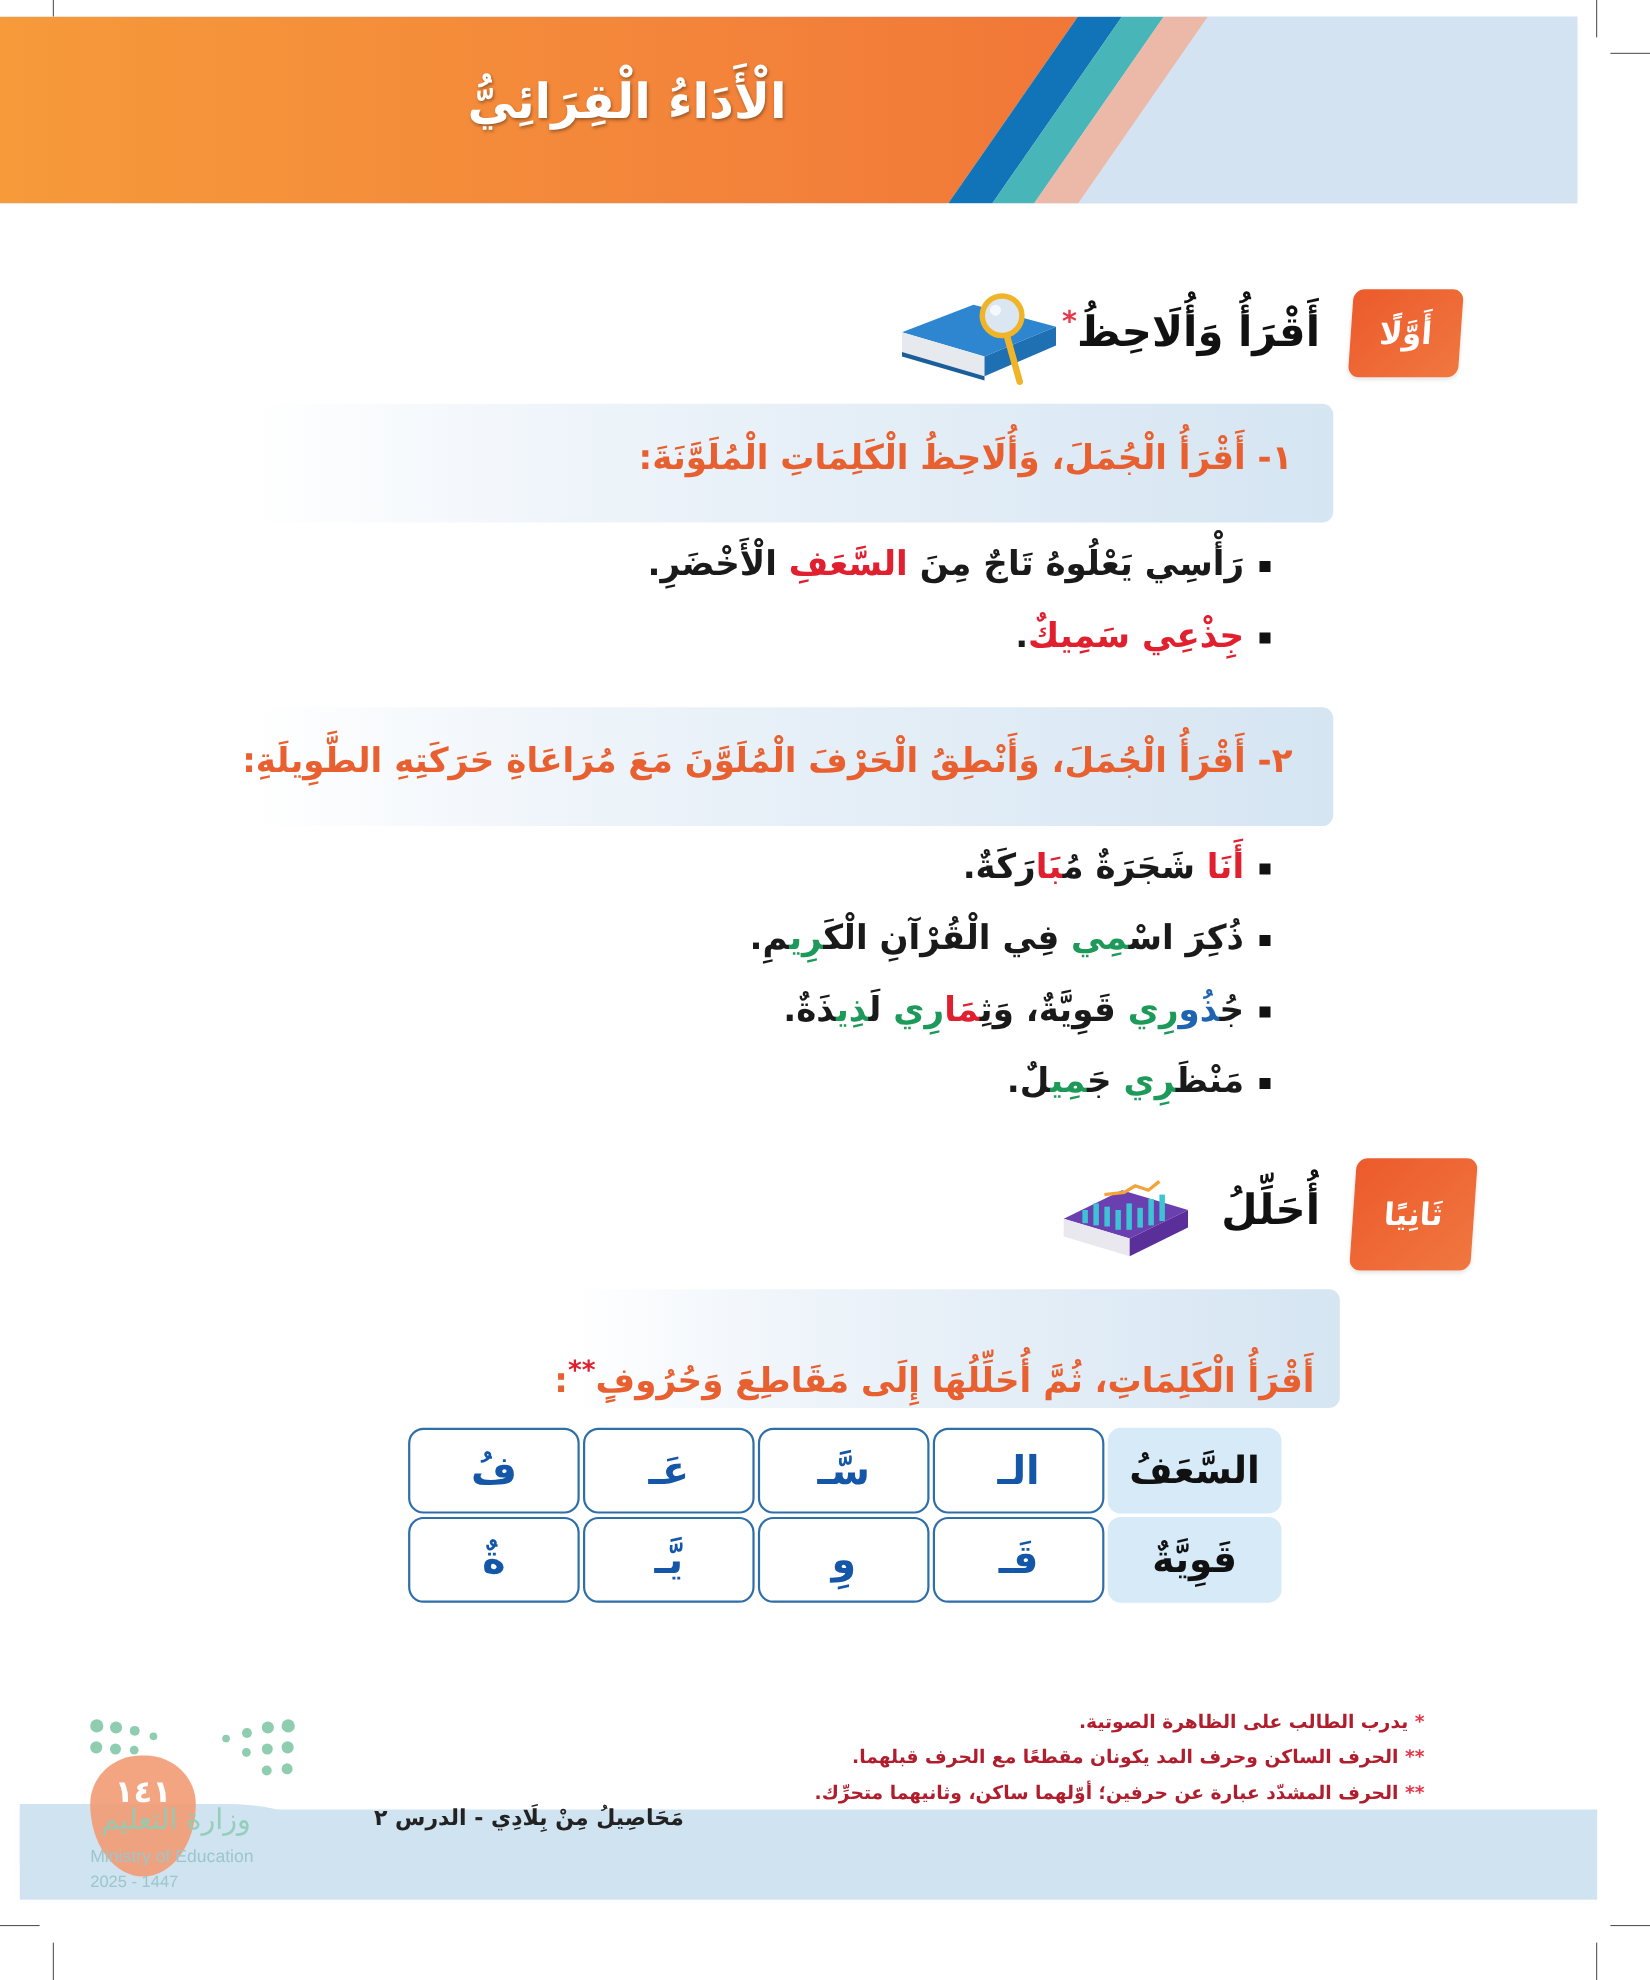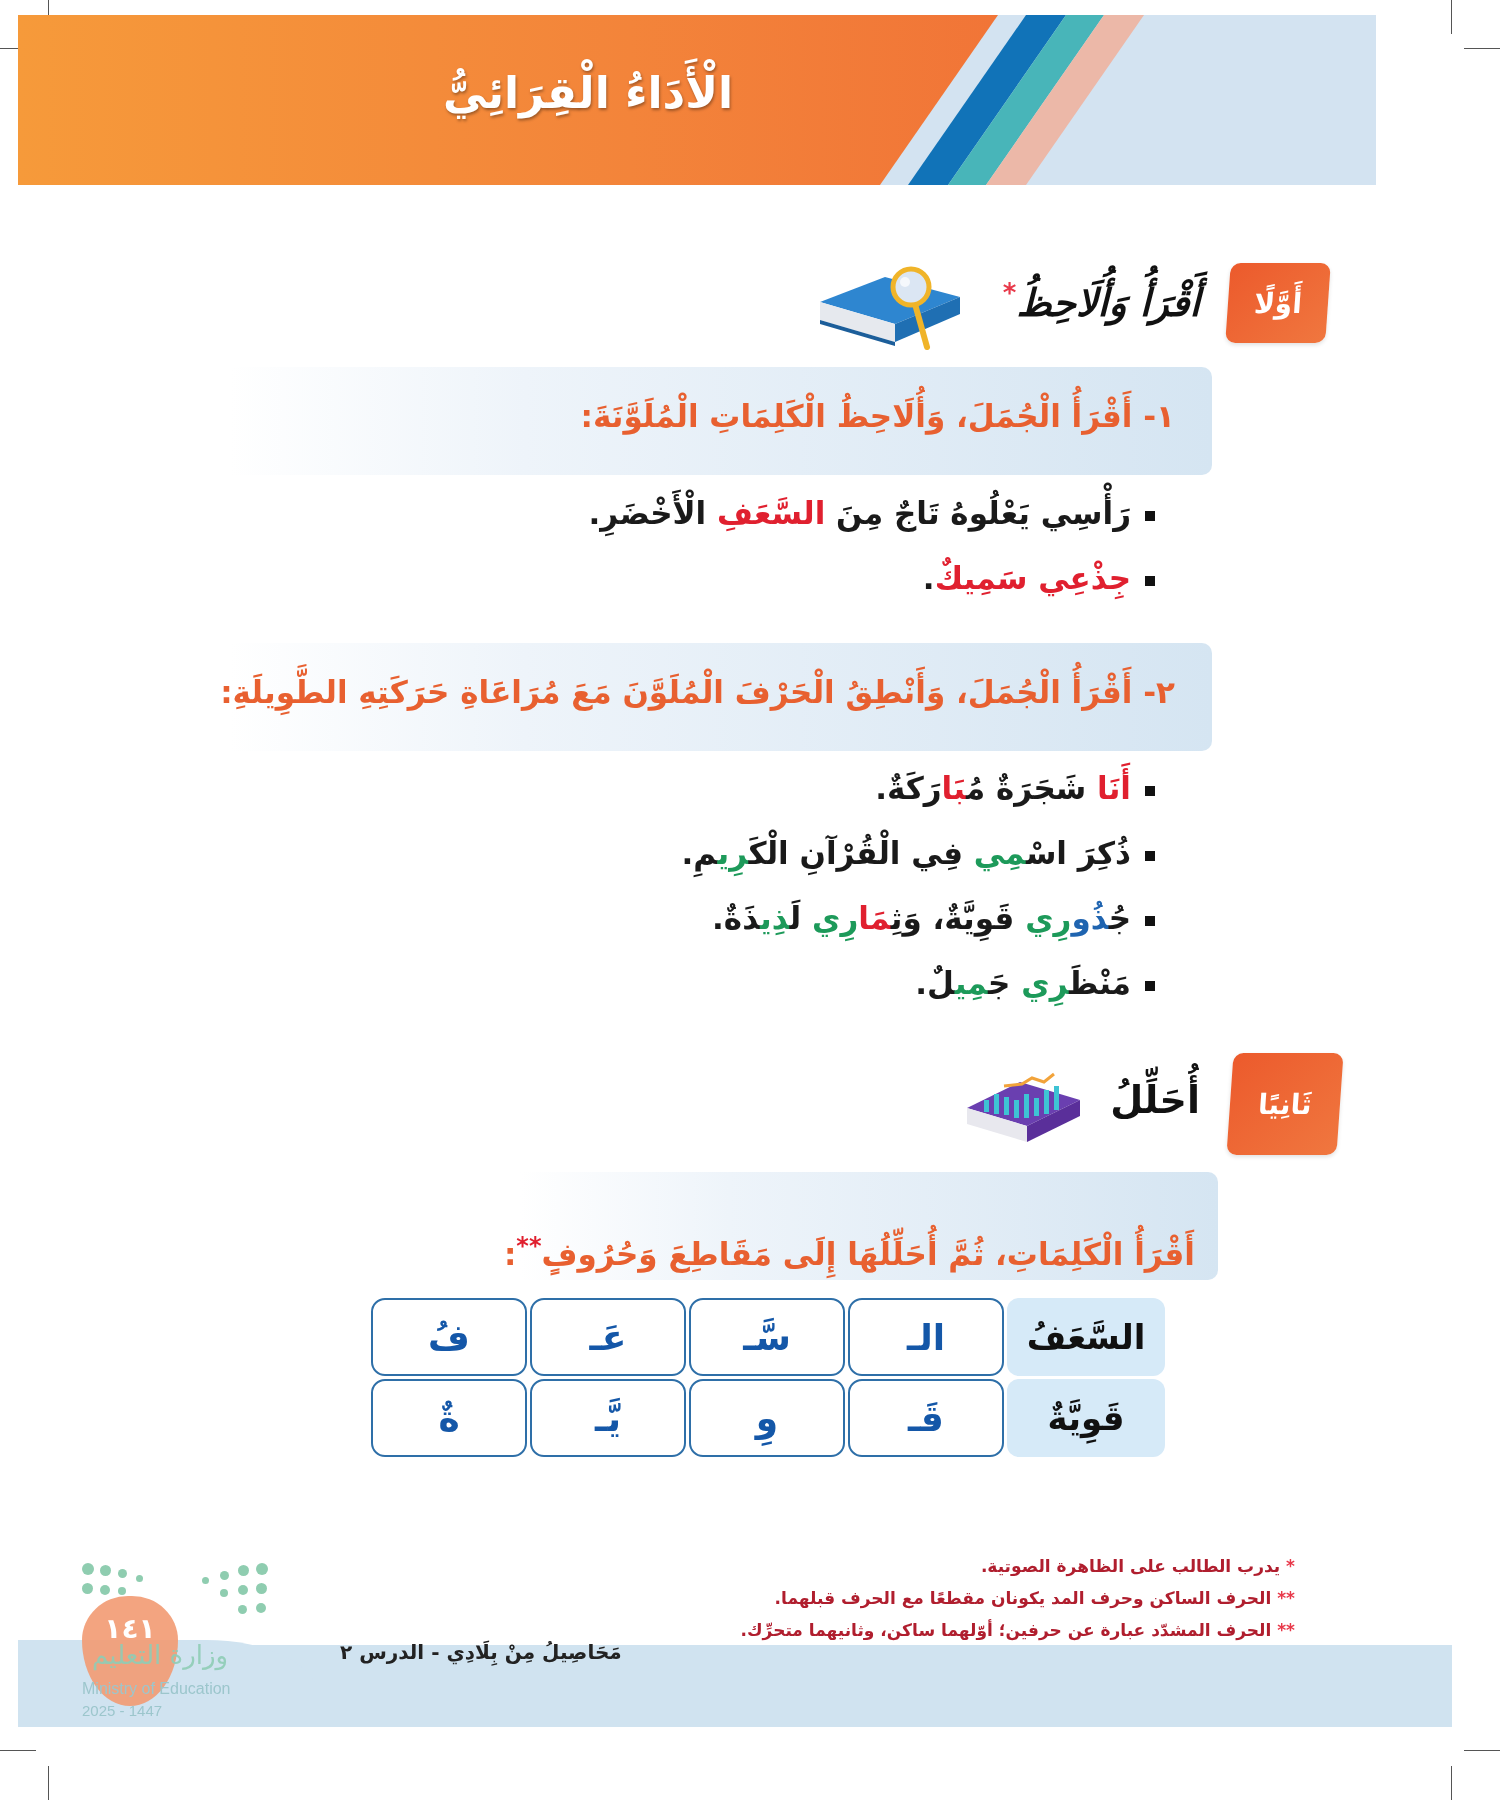--- a/index.html
+++ b/index.html
@@ -1,18 +1,18 @@
 <!DOCTYPE html>
 <html><head>
 <meta charset="utf-8">
 <style>
   html, body { margin: 0; padding: 0; }
   body { width: 1500px; height: 1800px; background: #ffffff; position: relative; overflow: hidden; font-family: "DejaVu Sans", sans-serif; }
   .crop { position: absolute; background: #555; }
-  .banner { position: absolute; left: 18px; top: 15px; width: 1330px; height: 170px; background: #d3e3f1; overflow: hidden; padding-left: 28px; }
+  .banner { position: absolute; left: 0; top: 15px; width: 1434px; height: 170px; background: #d3e3f1; overflow: hidden; }
   .banner-orange { position: absolute; left: 0; top: 0; height: 100%; width: 100%;
     background: linear-gradient(90deg, #f69a3a 0%, #f3843a 45%, #ef6534 100%);
     clip-path: polygon(0 0, 980px 0, 862px 100%, 0 100%); }
   .stripe { position: absolute; top: 0; height: 100%; width: 100%; }
   .stripe.blue { background: #1173b8; clip-path: polygon(980px 0, 1020px 0, 902px 100%, 862px 100%); }
   .stripe.teal { background: #48b5b9; clip-path: polygon(1020px 0, 1058px 0, 940px 100%, 902px 100%); }
   .stripe.pink { background: #ecb8a8; clip-path: polygon(1058px 0, 1098px 0, 980px 100%, 940px 100%); }
   .banner-title { position: absolute; left: 380px; top: 52px; width: 380px; text-align: center; color: #fff; font-size: 44px; font-weight: bold; direction: rtl; text-shadow: 1px 2px 3px rgba(0,0,0,0.35); }
 
   .section-badge { position: absolute; width: 100px; height: 80px; border-radius: 10px;
@@ -69,21 +69,21 @@
 
 <div class="banner">
   <div class="banner-orange"></div>
   <div class="stripe blue"></div>
   <div class="stripe teal"></div>
   <div class="stripe pink"></div>
   <div class="banner-title">الْأَدَاءُ الْقِرَائِيُّ</div>
 </div>
 
 <div class="section-badge" style="left:1228px;top:263px;">أَوَّلًا</div>
-<div class="section-title" style="right:300px;top:278px;font-style:italic;">
+<div class="section-title" style="right:300px;top:278px;">
   <span>أَقْرَأُ وَأُلَاحِظُ</span><span class="star">*</span>
 </div>
 <svg class="book" style="left:815px;top:262px;" width="150" height="90" viewBox="0 0 150 90">
   <polygon points="5,40 70,15 145,35 80,62" fill="#2e86d0"></polygon>
   <polygon points="5,40 80,62 80,80 5,58" fill="#e6e9ee"></polygon>
   <polygon points="80,62 145,35 145,52 80,80" fill="#1f6fb3"></polygon>
   <polygon points="5,58 80,80 80,84 5,62" fill="#1c5e9a"></polygon>
   <line x1="100" y1="42" x2="112" y2="85" stroke="#f0b429" stroke-width="6" stroke-linecap="round"></line>
   <circle cx="96" cy="25" r="18" fill="#dbe6f3" stroke="#f0b429" stroke-width="5"></circle>
   <circle cx="90" cy="20" r="5" fill="#f5f8fc"></circle>

